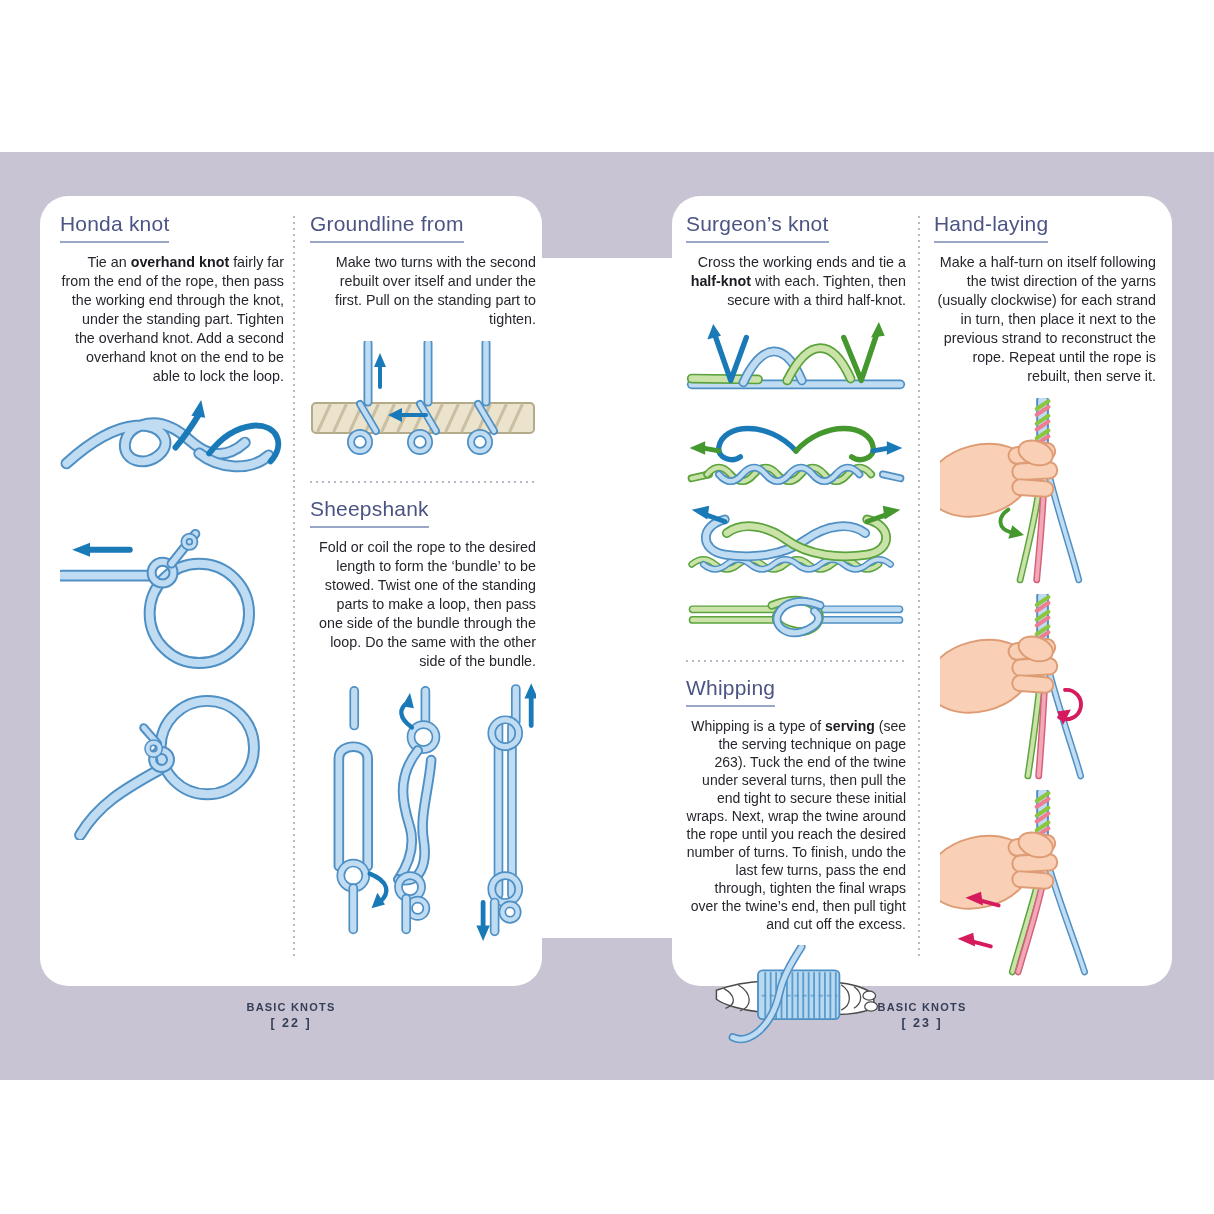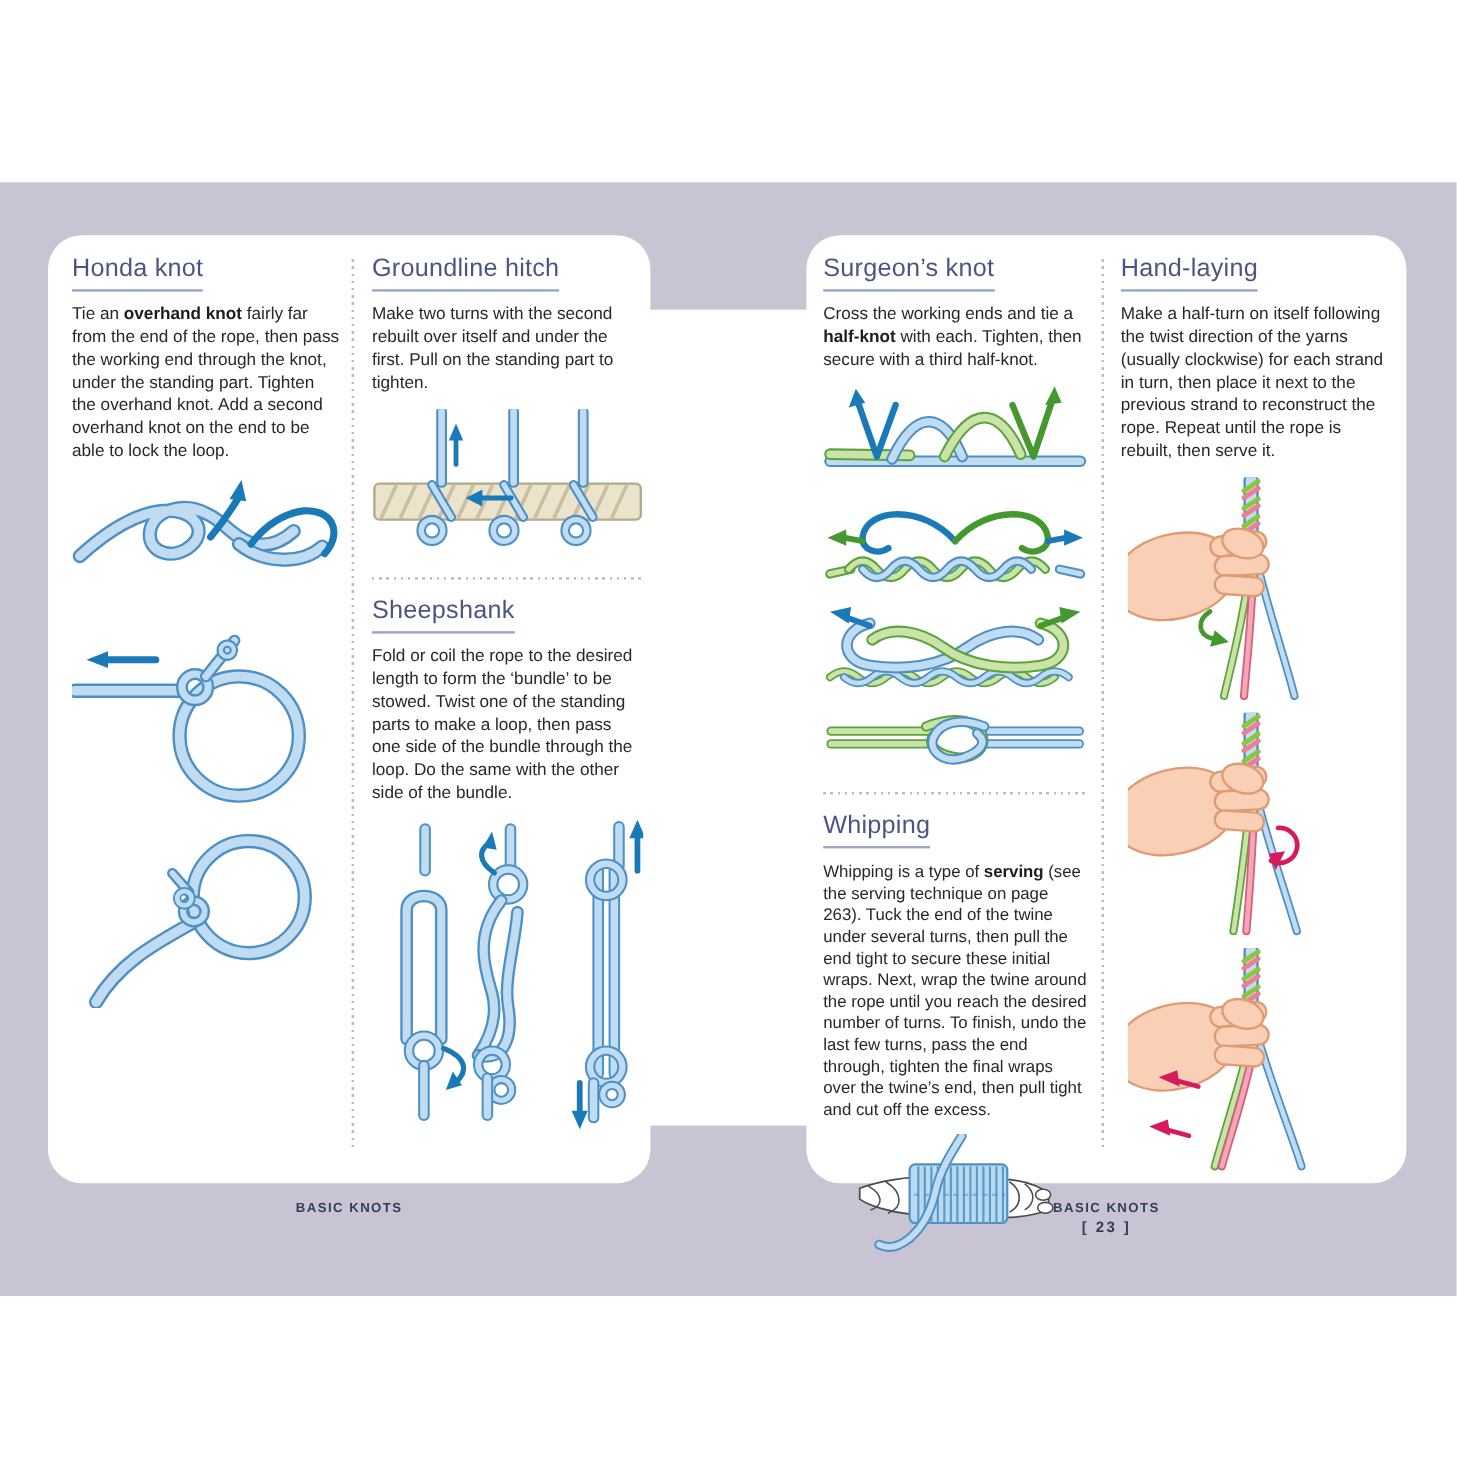--- a/index.html
+++ b/index.html
@@ -10,21 +10,21 @@
   #page-left{left:40px;width:502px;}
   #page-right{left:672px;width:500px;}
   .gutter{position:absolute;left:530px;top:258px;width:154px;height:680px;background:#ffffff;}
   .vsep{position:absolute;top:216px;height:744px;width:2px;
         background-image:repeating-linear-gradient(to bottom,#b6bac8 0 2px,transparent 2px 6px);}
   .hsep{height:2px;margin:14px 0 14px 0;
         background-image:repeating-linear-gradient(to right,#b6bac8 0 2px,transparent 2px 6px);}
   .col{position:absolute;}
   h2.sec{font-size:21px;font-weight:500;color:#4c5484;margin:0 0 10px 0;display:inline-block;
          padding-bottom:5px;border-bottom:2px solid #9aa6c8;letter-spacing:.2px;text-align:center;}
-  p.body{font-size:14.3px;line-height:19px;color:#26262e;margin:0 0 12px 0;}
+  p.body{font-size:14.3px;line-height:19px;color:#26262e;margin:0 0 12px 0;text-align:right;}
   p.body b{font-weight:bold;color:#1b1b22;}
   .fig{display:block;margin:4px auto 10px auto;}
   .footer{position:absolute;text-align:center;color:#343e56;}
   .footer .fl{font-size:11px;font-weight:bold;letter-spacing:1.2px;}
   .footer .fp{font-size:12.5px;font-weight:bold;margin-top:3px;letter-spacing:2px;}
   
   .ro{stroke:#4e8fc4;fill:none;stroke-linecap:round;stroke-linejoin:round}
   .ri{stroke:#bfdcf3;fill:none;stroke-linecap:round;stroke-linejoin:round}
   .go{stroke:#5ba33d;fill:none;stroke-linecap:round;stroke-linejoin:round}
   .gi{stroke:#cbe3a8;fill:none;stroke-linecap:round;stroke-linejoin:round}
@@ -85,21 +85,21 @@
       <circle class="ro" stroke-width="9" cx="102" cy="74" r="9"></circle>
       <circle class="ri" stroke-width="5" cx="102" cy="74" r="9"></circle>
       <circle class="ro" stroke-width="7" cx="94" cy="63" r="6"></circle>
       <circle class="ri" stroke-width="4" cx="94" cy="63" r="6"></circle>
     </svg>
   </div>
 
   <div class="vsep" style="left:293px;"></div>
 
   <div class="col" style="left:310px;top:212px;width:226px;">
-    <h2 class="sec">Groundline hitch</h2>
+    <h2 class="sec">Groundline from</h2>
     <p class="body"><span>Make two turns with the second rebuilt over itself and under the first. Pull on the standing part to tighten.</span></p>
 
     
     <svg class="fig" width="226" height="126" viewBox="0 0 226 126">
       <rect x="2" y="62" width="222" height="30" rx="4" fill="#ece3cd" stroke="#b3a98b" stroke-width="2"></rect>
       <g stroke="#c9bfa3" stroke-width="3" stroke-linecap="round">
         <path d="M8,90 L20,64"></path>
           <path d="M24,90 L36,64"></path>
           <path d="M40,90 L52,64"></path>
           <path d="M56,90 L68,64"></path>
@@ -399,18 +399,19 @@
       </g>
       <path class="ar" stroke-width="4" d="M60,118 L38,112"></path>
       <polygon class="har" points="42,104 44,118 26,110"></polygon>
       <path class="ar" stroke-width="4" d="M52,160 L30,154"></path>
       <polygon class="har" points="34,146 36,160 18,152"></polygon>
     </svg>
   </div>
 
   <div class="footer" style="left:40px;width:502px;top:1001px;">
     <div class="fl">BASIC KNOTS</div>
+    <div class="fp">[ 22 ]</div>
   </div>
   <div class="footer" style="left:672px;width:500px;top:1001px;">
     <div class="fl">BASIC KNOTS</div>
     <div class="fp">[ 23 ]</div>
   </div>
 </div>
 
 </body></html>

